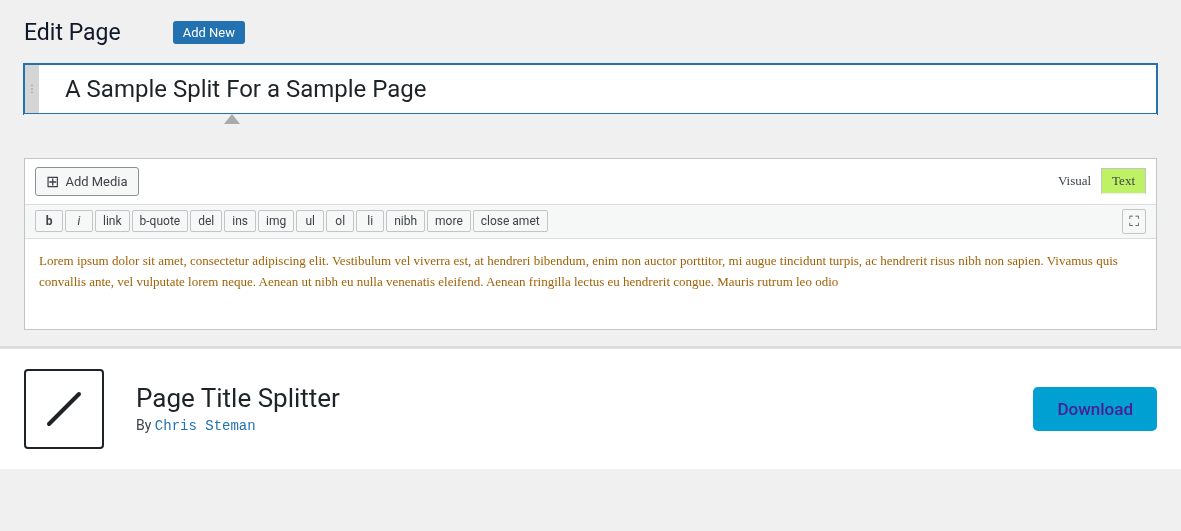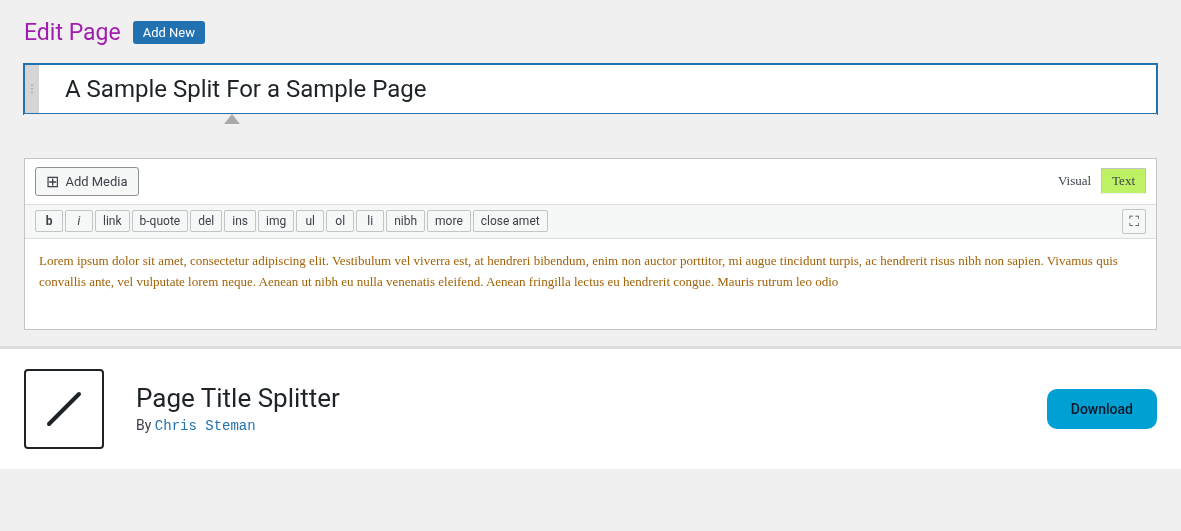--- a/index.html
+++ b/index.html
@@ -18,33 +18,34 @@
     .page-title-bar {
       display: flex;
       align-items: center;
       gap: 12px;
       margin-bottom: 16px;
     }
 
     .page-title-text {
       font-size: 23px;
       font-weight: 400;
-      color: #a21caf;
+      color: #0f172a;
       line-height: 1.3;
     }
 
     .add-new-btn {
       background: #2271b1;
       color: #fff;
       border: none;
       border-radius: 3px;
       padding: 4px 10px;
       font-size: 13px;
       cursor: pointer;
       font-family: inherit;
+      margin-left: 40px;
     }
 
     .title-input-wrapper {
       background: #fff;
       border: 1px solid #8c8f94;
       border-color: #2271b1;
       box-shadow: 0 0 0 1px #2271b1;
       border-radius: 0;
       padding: 0;
       margin-bottom: 0;
@@ -251,25 +252,25 @@
     }
 
     .plugin-author a {
       color: #2271b1;
       text-decoration: none;
       font-family: Liberation Mono, monospace;
     }
 
     .download-btn {
       background: #00a0d2;
-      color: #0f172a;
-      border: none;
-      border-radius: 10px;
+      color: #4c1d95;
+      border: none;
+      border-radius: 5px;
       padding: 12px 24px;
-      font-size: 14px;
+      font-size: 17px;
       cursor: pointer;
       font-family: inherit;
       font-weight: 500;
       white-space: nowrap;
       margin-left: auto;
     }
   </style>
 </head>
 <body>
 

